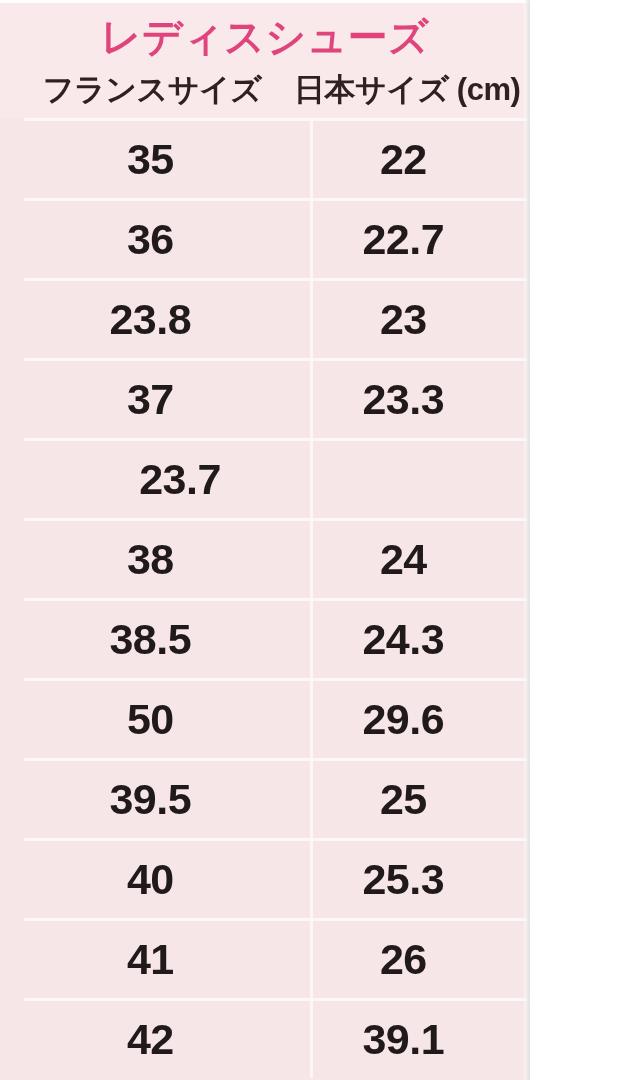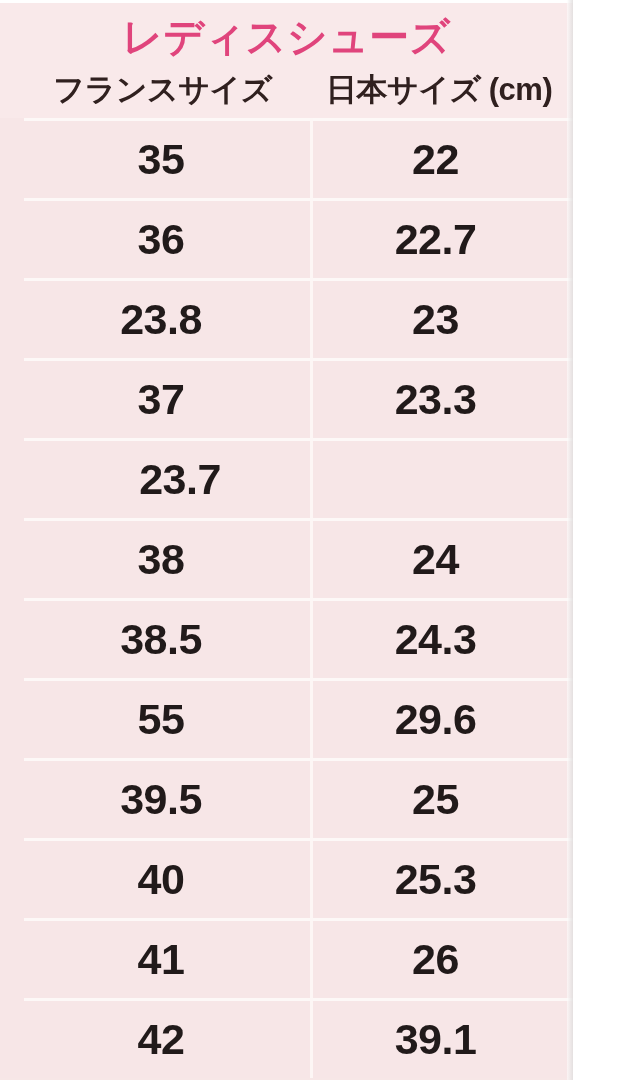--- a/index.html
+++ b/index.html
@@ -5,21 +5,21 @@
   html, body {
     margin: 0;
     padding: 0;
     background: #ffffff;
   }
   body {
     font-family: "Liberation Sans", "DejaVu Sans", sans-serif;
   }
   .screen {
     position: relative;
-    width: 573px;
+    width: 530px;
     height: 1080px;
     overflow: hidden;
     background: #f7e7e7;
   }
 
   
   .header {
     position: relative;
     height: 118px;
     background: #f9e9ea;
@@ -168,21 +168,21 @@
       </div>
       <div class="row">
         <div class="cell left">38</div>
         <div class="cell right">24</div>
       </div>
       <div class="row">
         <div class="cell left">38.5</div>
         <div class="cell right">24.3</div>
       </div>
       <div class="row">
-        <div class="cell left">55</div>
+        <div class="cell left">50</div>
         <div class="cell right">29.6</div>
       </div>
       <div class="row">
         <div class="cell left">39.5</div>
         <div class="cell right">25</div>
       </div>
       <div class="row">
         <div class="cell left">40</div>
         <div class="cell right">25.3</div>
       </div>

